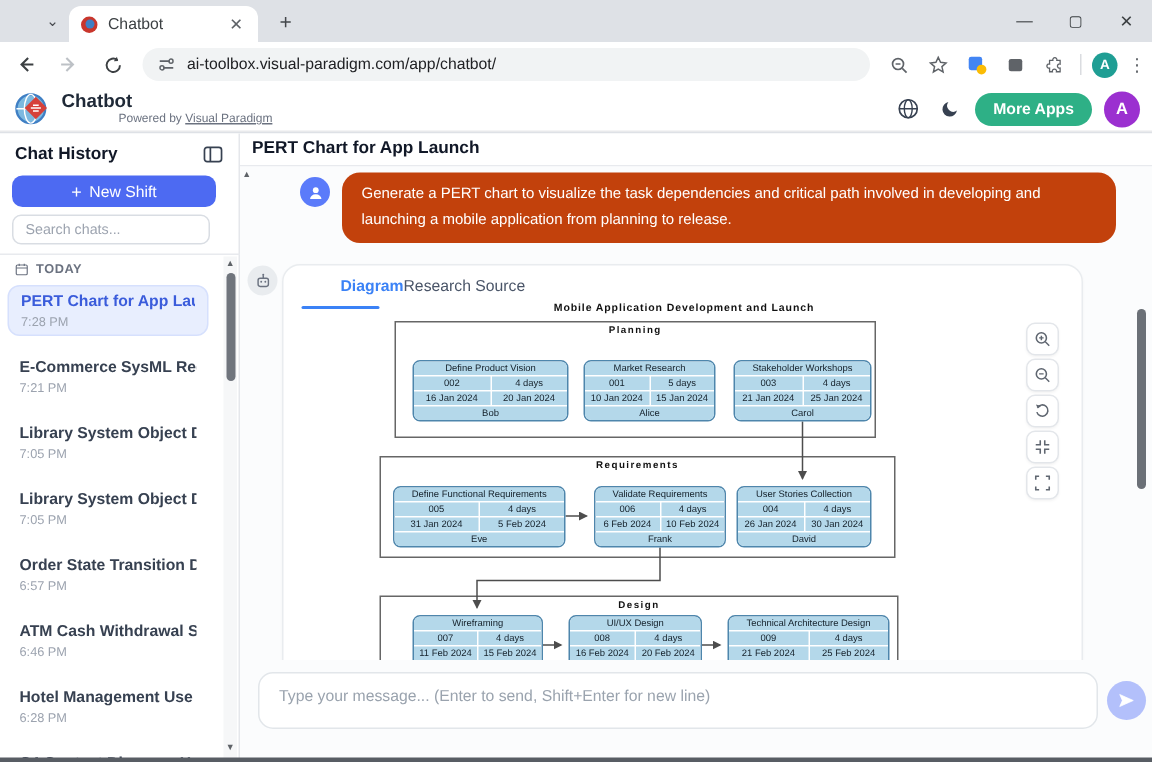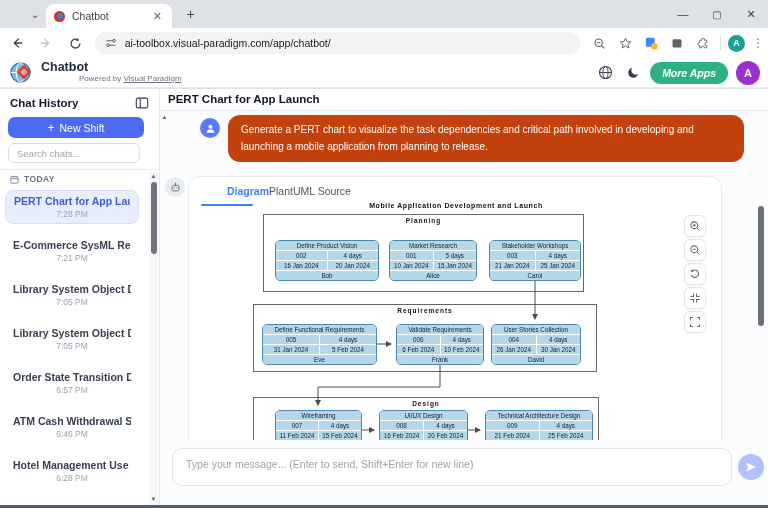--- a/index.html
+++ b/index.html
@@ -31,37 +31,37 @@
 
   
   .app-header { position:absolute; top:58px; left:0; right:0; height:30px; background:#fff; border-bottom:1px solid #e9eaec; display:flex; align-items:center; }
   .vp-logo { width:23px; height:23px; margin-left:10px; flex:0 0 auto; }
   .app-titles { margin-left:8px; }
   .app-title { font-size:12.5px; font-weight:bold; color:#1f2937; line-height:13px; }
   .powered { font-size:8px; color:#6b7280; line-height:10px;padding-left:38px; }
   .powered a { color:#6b7280; text-decoration:underline; cursor:pointer; }
   .hdr-right { margin-left:auto; display:flex; align-items:center; }
   .hdr-ico { width:22px; height:22px; display:flex; align-items:center; justify-content:center; margin-right:6px; cursor:pointer; }
-  .more-apps { background:#2eb086; color:#fff; font-size:10.5px; font-weight:bold; border:none; border-radius:12px; padding:5px 12px; margin-right:8px; cursor:pointer;font-style:italic; }
+  .more-apps { background:#2eb086; color:#fff; font-size:10.5px; font-weight:bold; border:none; border-radius:12px; padding:5px 12px; margin-right:8px; cursor:pointer; }
   .app-avatar { width:24px; height:24px; border-radius:50%; background:#9b30d0; color:#fff; font-size:11px; font-weight:bold; display:flex; align-items:center; justify-content:center; margin-right:8px; cursor:pointer; }
 
   
   .app-body { position:absolute; top:89px; left:0; right:0; bottom:0; display:flex; background:#fff; }
   .sidebar { position:relative; width:160px; border-right:1px solid #e5e7eb; background:#fff; }
   .sb-head { display:flex; align-items:center; height:24px; padding:0 10px; margin-top:2px; }
   .sb-title { font-size:11.5px; font-weight:bold; color:#111827; flex:1; }
   .new-chat { position:absolute; left:8px; top:28px; width:136px; height:21px; background:#4d6af2; border:none; border-radius:7px; color:#fff; font-size:10.5px; display:flex; align-items:center; justify-content:center; gap:5px; cursor:pointer; }
   .search-input { position:absolute; left:8px; top:54px; width:132px; height:20px; border:1px solid #d9dde3; border-radius:6px; font-size:9.5px; padding:0 8px; color:#374151; font-family:"Liberation Sans",sans-serif; }
   .search-input::placeholder { color:#9ca3af; }
   .today-row { position:absolute; left:0; top:80px; width:160px; border-top:1px solid #e8eaee; padding:4px 0 0 10px; display:flex; align-items:center; gap:5px; }
   .today-label { font-size:8.5px; font-weight:bold; color:#6b7280; letter-spacing:.4px; }
   .chat-list { position:absolute; top:98px; left:0; width:148px; bottom:0; }
   .chat-item { position:absolute; left:5px; width:134px; padding:4px 8px; border-radius:8px; cursor:pointer; }
   .chat-item .ci-title { font-size:10.5px; font-weight:bold; color:#374151; white-space:nowrap; overflow:hidden; }
-  .chat-item .ci-time { font-size:8.5px; color:#9ca3af; margin-top:2px;text-align:center; }
+  .chat-item .ci-time { font-size:8.5px; color:#9ca3af; margin-top:2px; }
   .chat-item.selected { background:#e8eefe; border:1px solid #d6e0fd; }
   .chat-item.selected .ci-title { color:#3b5cdb; }
 
   
   .sb-scroll { position:absolute; right:1px; top:82px; bottom:0; width:9px; background:#f6f7f8; }
   .scroll-arrow { position:absolute; left:0; width:9px; height:9px; color:#5f6368; font-size:6px; line-height:9px; text-align:center; cursor:pointer; }
   .sb-thumb { position:absolute; left:1.5px; width:6px; background:#70757d; border-radius:3px; cursor:pointer; }
 
   .main { position:relative; flex:1; }
   .main-header { position:absolute; top:0; left:0; right:0; height:22px; border-bottom:1px solid #e8eaee; background:#fff; }
@@ -311,21 +311,21 @@
               <circle cx="8" cy="1.8" r="1" fill="#6b7280"></circle>
               <circle cx="6" cy="8.5" r=".9" fill="#6b7280"></circle>
               <circle cx="10" cy="8.5" r=".9" fill="#6b7280"></circle>
             </svg>
         </span>
 
         <div class="card">
           <div class="tabbar">
             <span class="tab-diagram">Diagram</span>
             <span class="tab-underline"></span>
-            <span class="tab-source">PlantUML Source</span>
+            <span class="tab-source">Research Source</span>
           </div>
 
           <div class="canvas">
             <div class="d-title">Mobile Application Development and Launch</div>
 
             <div class="group" style="left:74px; top:13px; width:321px; height:78px;">
               <div class="g-label">Planning</div>
             </div>
             <div class="group" style="left:64px; top:103px; width:344px; height:68px;">
               <div class="g-label">Requirements</div>

